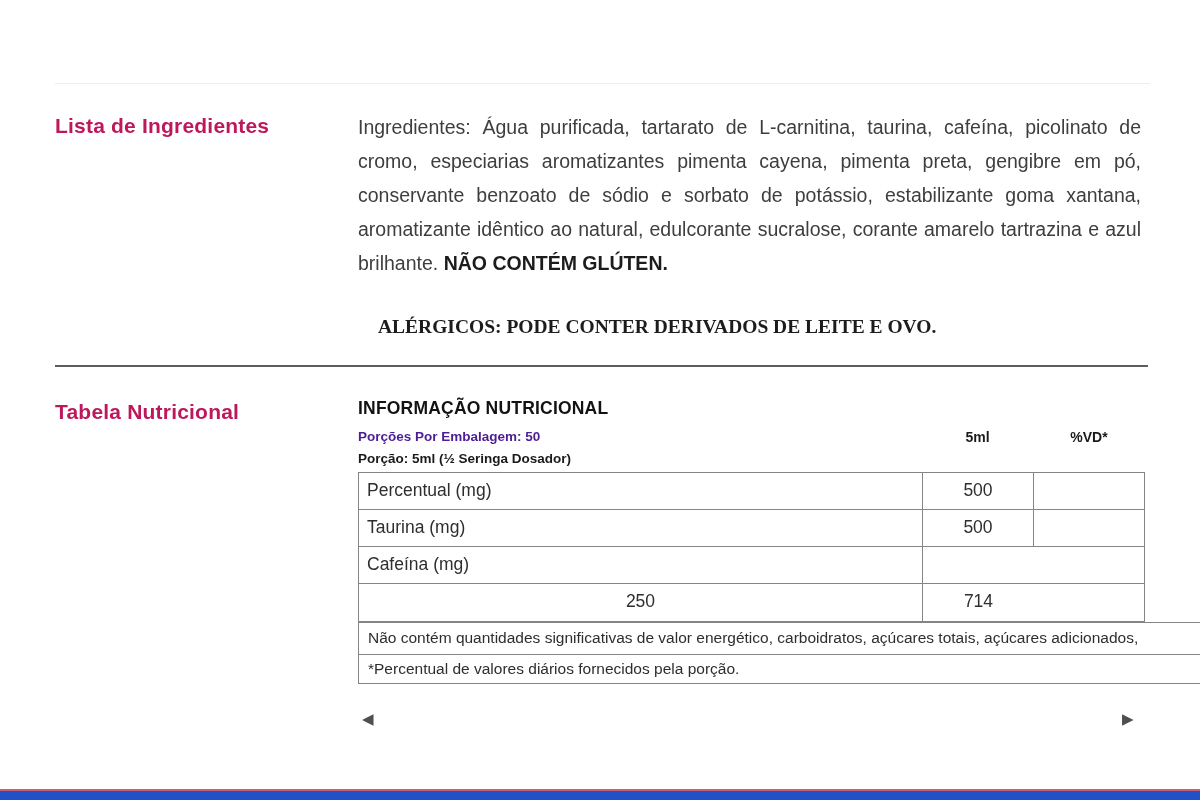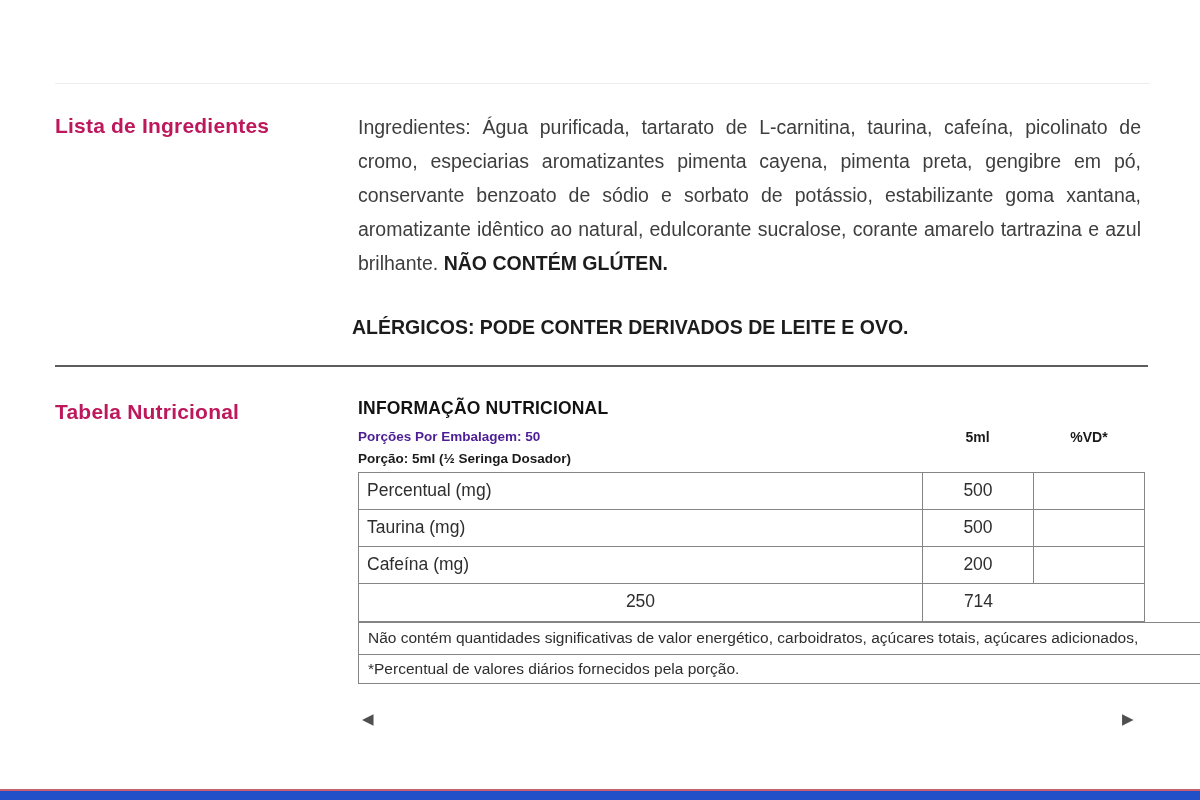--- a/index.html
+++ b/index.html
@@ -19,22 +19,22 @@
   #nutrition-heading   { top: 400px; }
 
   .ingredients-text {
     position: absolute; left: 358px; top: 110px; width: 783px;
     font-size: 19.5px; line-height: 34px; text-align: justify;
     color: #3e3e3e;
   }
   .ingredients-text b { color: #1c1c1c; white-space: nowrap; }
 
   .allergens {
-    position: absolute; left: 352px; top: 316px;
-    font-size: 19.5px; font-weight: bold; color: #1c1c1c;
+    position: absolute; left: 378px; top: 316px;
+    font-size: 19.5px; font-weight: bold; color: #1c1c1c; font-family: Liberation Serif, serif;
   }
 
   .section-divider {
     position: absolute; left: 55px; top: 365px; width: 1093px; height: 2px;
     background: #5d5d5d;
   }
 
   .nutri-title {
     position: absolute; left: 358px; top: 398px;
     font-size: 17.5px; font-weight: bold; color: #121212; letter-spacing: 0.2px;
@@ -122,21 +122,20 @@
     <div class="cell cell-amount">500</div>
     <div class="cell cell-vd"></div>
   </div>
   <div class="nutri-row">
     <div class="cell cell-name">Taurina (mg)</div>
     <div class="cell cell-amount">500</div>
     <div class="cell cell-vd"></div>
   </div>
   <div class="nutri-row">
     <div class="cell cell-name">Cafeína (mg)</div>
-    <div class="cell cell-amount">200</div>
     <div class="cell cell-vd"></div>
   </div>
   <div class="nutri-row">
     <div class="cell cell-amount">250</div>
     <div class="cell cell-vd">714</div>
   </div>
 </div>
 
 <div id="note-box-1" class="note-box">Não contém quantidades significativas de valor energético, carboidratos, açúcares totais, açúcares adicionados, proteínas, gorduras totais, gorduras saturadas, gorduras trans, fibras alimentares e sódio</div>
 

